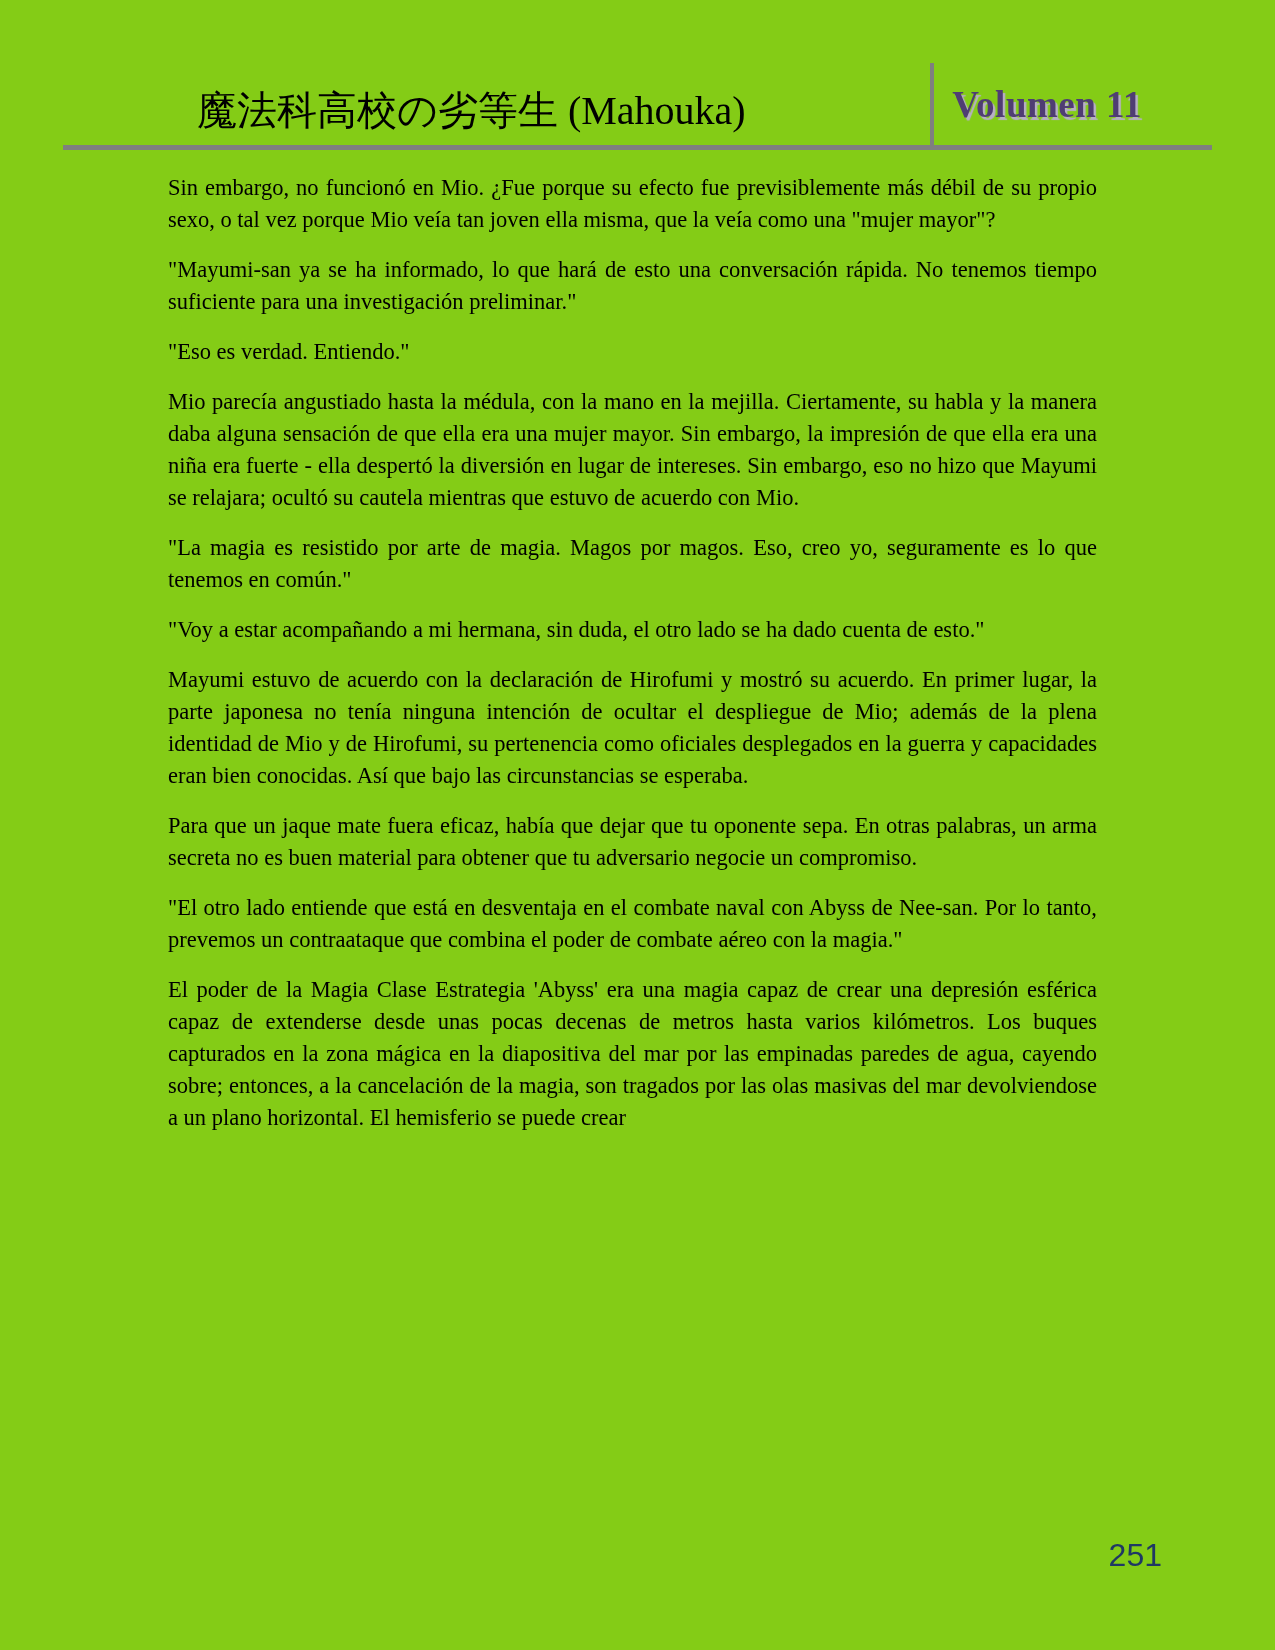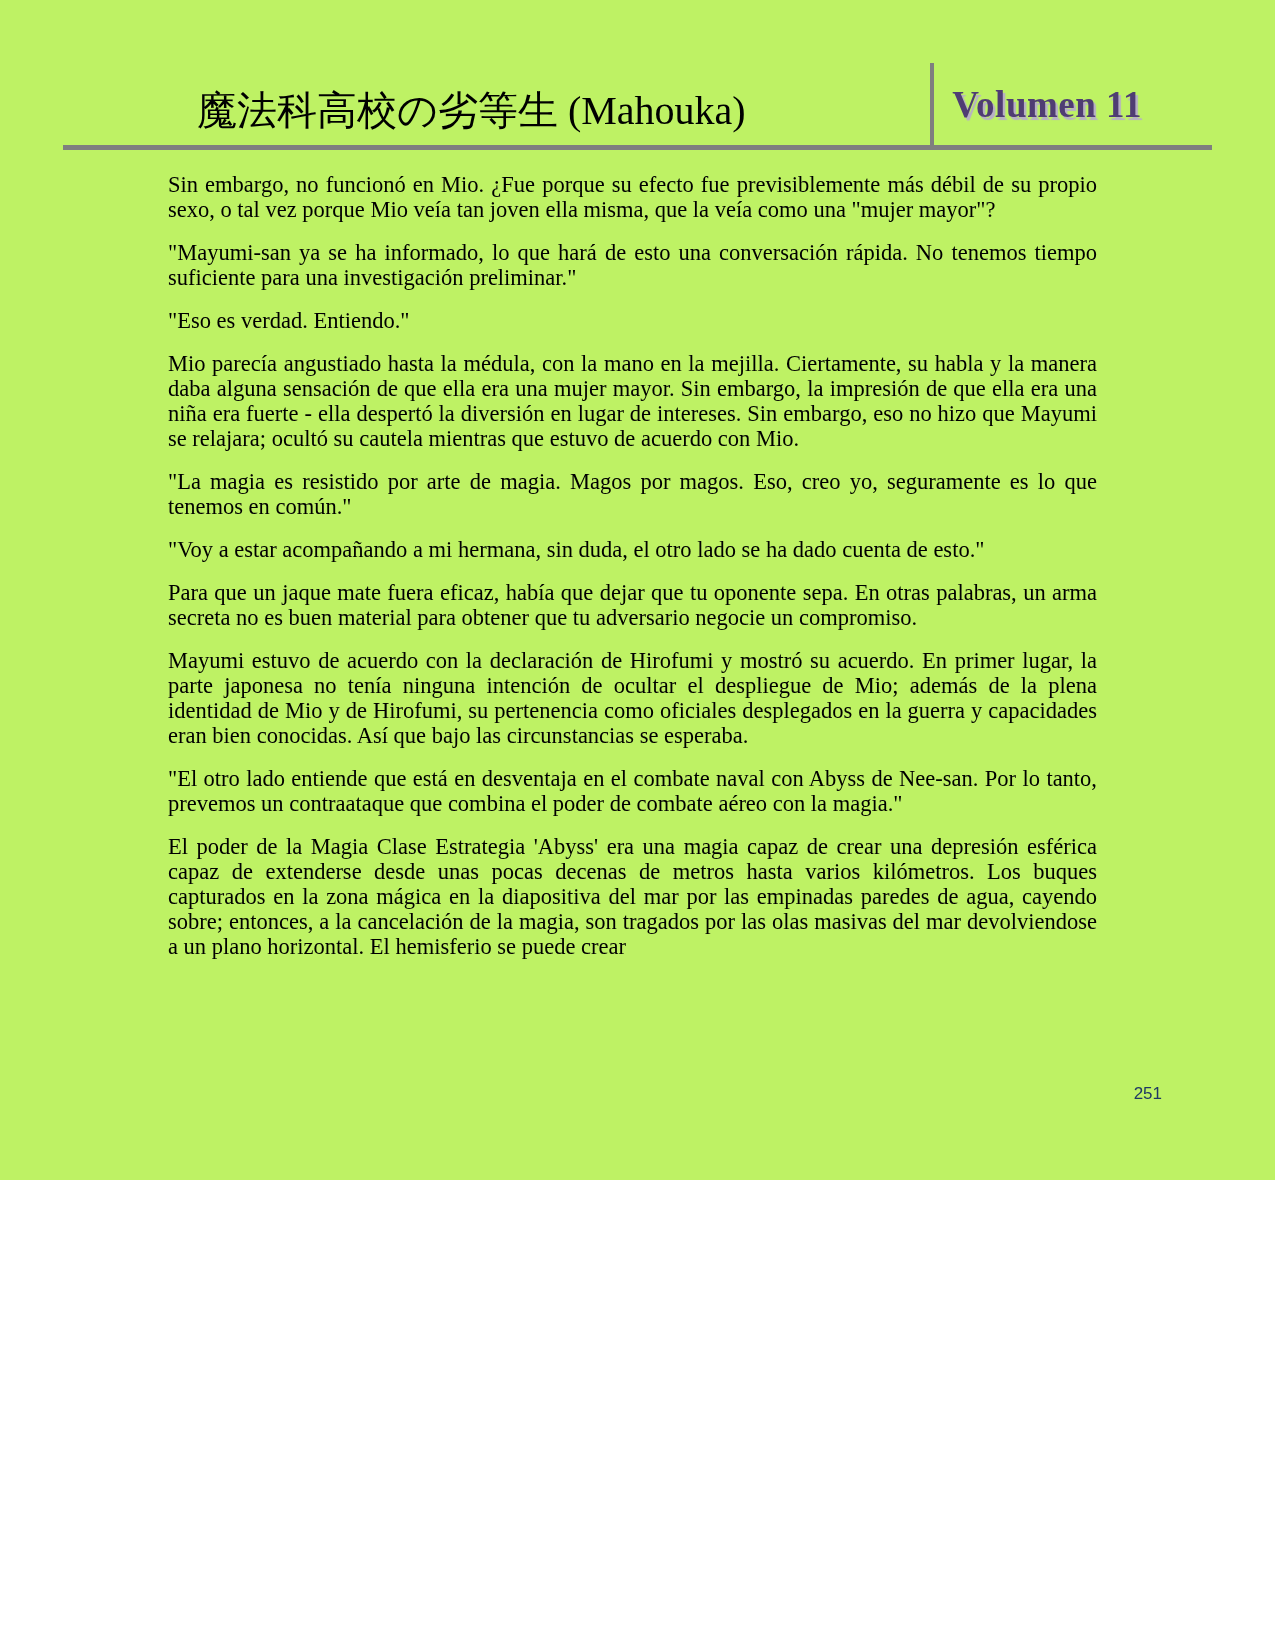--- a/index.html
+++ b/index.html
@@ -5,22 +5,22 @@
   :root {
     --volume-color: #4F3D73;
     --rule-color: #7f7f7f;
     --pagenum-color: #1F3864;
   }
   * { box-sizing: border-box; }
   html, body { margin: 0; padding: 0; background: #ffffff; }
   .page {
     position: relative;
     width: 1275px;
-    height: 1180px;
-    background: #bef264;
+    height: 1650px;
+    background: #84cc16;
     overflow: hidden;
     font-family: "Liberation Serif", serif;
     color: #000000;
   }
   .header {
     margin: 0 63px;
     height: 150px;
     border-bottom: 5px solid var(--rule-color);
     display: flex;
     align-items: flex-end;
@@ -50,30 +50,30 @@
     color: var(--volume-color);
     text-shadow: 2.5px 2.5px 1px #b7afc6;
     white-space: nowrap;
     letter-spacing: 0.5px;
   }
   .content {
     margin: 22px 178px 0 168px;
   }
   .content p {
     font-size: 22.5px;
-    line-height: 25px;
+    line-height: 32px;
     text-align: justify;
     margin: 0 0 18px 0;
   }
   .page-number {
     position: absolute;
     right: 113px;
     bottom: 76px;
     font-family: "Liberation Sans", sans-serif;
-    font-size: 17px;
+    font-size: 32px;
     color: var(--pagenum-color);
   }
 </style>
 </head>
 <body>
 
 <div class="page">
 
   <div class="header">
     <div class="header-title">魔法科高校の劣等生 (Mahouka)</div>
@@ -82,21 +82,21 @@
     </div>
   </div>
 
   <div class="content">
     <p>Sin embargo, no funcionó en Mio. ¿Fue porque su efecto fue previsiblemente más débil de su propio sexo, o tal vez porque Mio veía tan joven ella misma, que la veía como una "mujer mayor"?</p>
     <p>"Mayumi-san ya se ha informado, lo que hará de esto una conversación rápida. No tenemos tiempo suficiente para una investigación preliminar."</p>
     <p>"Eso es verdad. Entiendo."</p>
     <p>Mio parecía angustiado hasta la médula, con la mano en la mejilla. Ciertamente, su habla y la manera daba alguna sensación de que ella era una mujer mayor. Sin embargo, la impresión de que ella era una niña era fuerte - ella despertó la diversión en lugar de intereses. Sin embargo, eso no hizo que Mayumi se relajara; ocultó su cautela mientras que estuvo de acuerdo con Mio.</p>
     <p>"La magia es resistido por arte de magia. Magos por magos. Eso, creo yo, seguramente es lo que tenemos en común."</p>
     <p>"Voy a estar acompañando a mi hermana, sin duda, el otro lado se ha dado cuenta de esto."</p>
+    <p>Mayumi estuvo de acuerdo con la declaración de Hirofumi y mostró su acuerdo. En primer lugar, la parte japonesa no tenía ninguna intención de ocultar el despliegue de Mio; además de la plena identidad de Mio y de Hirofumi, su pertenencia como oficiales desplegados en la guerra y capacidades eran bien conocidas. Así que bajo las circunstancias se esperaba.</p>
     <p>Para que un jaque mate fuera eficaz, había que dejar que tu oponente sepa. En otras palabras, un arma secreta no es buen material para obtener que tu adversario negocie un compromiso.</p>
-    <p>Mayumi estuvo de acuerdo con la declaración de Hirofumi y mostró su acuerdo. En primer lugar, la parte japonesa no tenía ninguna intención de ocultar el despliegue de Mio; además de la plena identidad de Mio y de Hirofumi, su pertenencia como oficiales desplegados en la guerra y capacidades eran bien conocidas. Así que bajo las circunstancias se esperaba.</p>
     <p>"El otro lado entiende que está en desventaja en el combate naval con Abyss de Nee-san. Por lo tanto, prevemos un contraataque que combina el poder de combate aéreo con la magia."</p>
     <p>El poder de la Magia Clase Estrategia 'Abyss' era una magia capaz de crear una depresión esférica capaz de extenderse desde unas pocas decenas de metros hasta varios kilómetros. Los buques capturados en la zona mágica en la diapositiva del mar por las empinadas paredes de agua, cayendo sobre; entonces, a la cancelación de la magia, son tragados por las olas masivas del mar devolviendose a un plano horizontal. El hemisferio se puede crear</p>
   </div>
 
   <div class="page-number">251</div>
 
 </div>
 
 </body></html>

